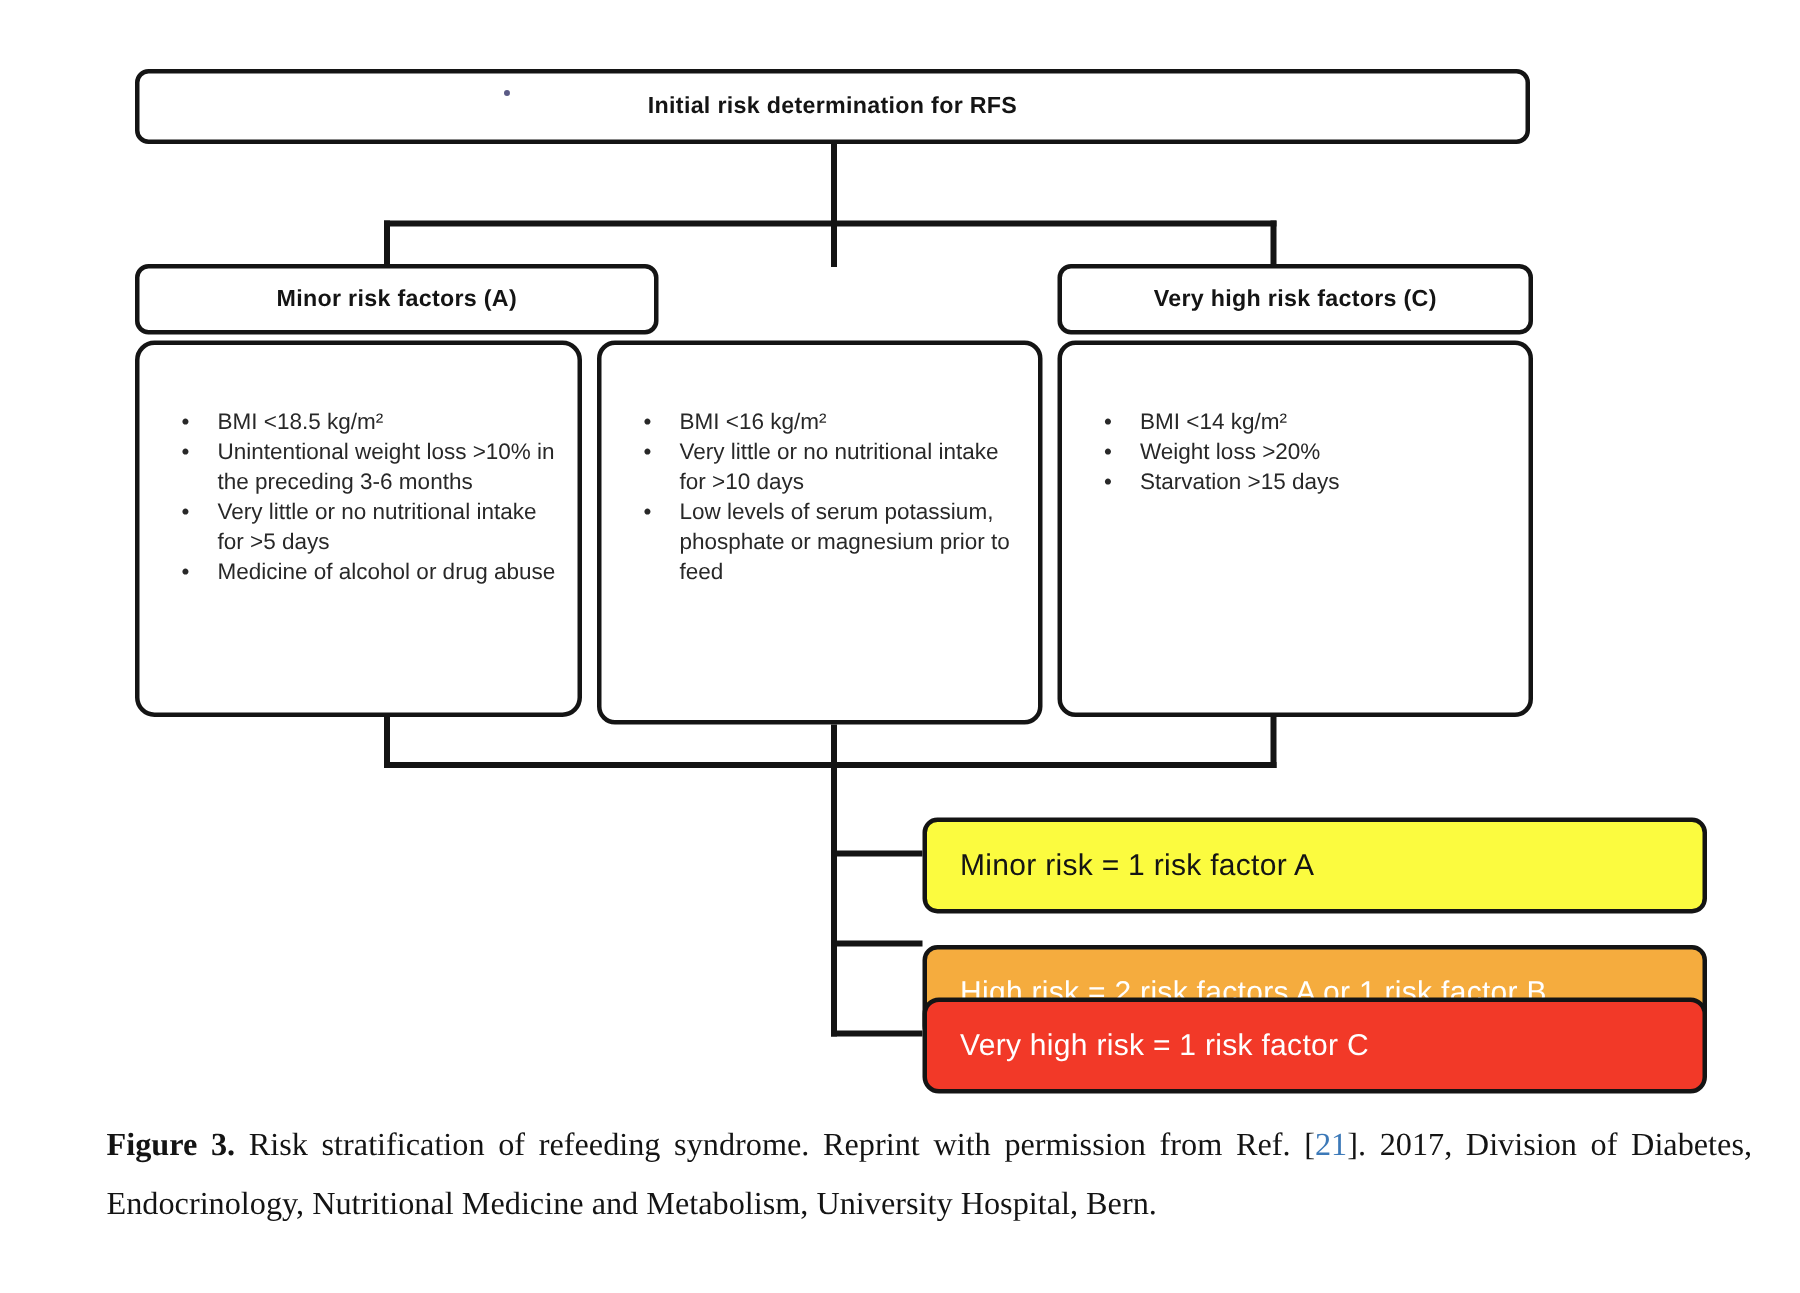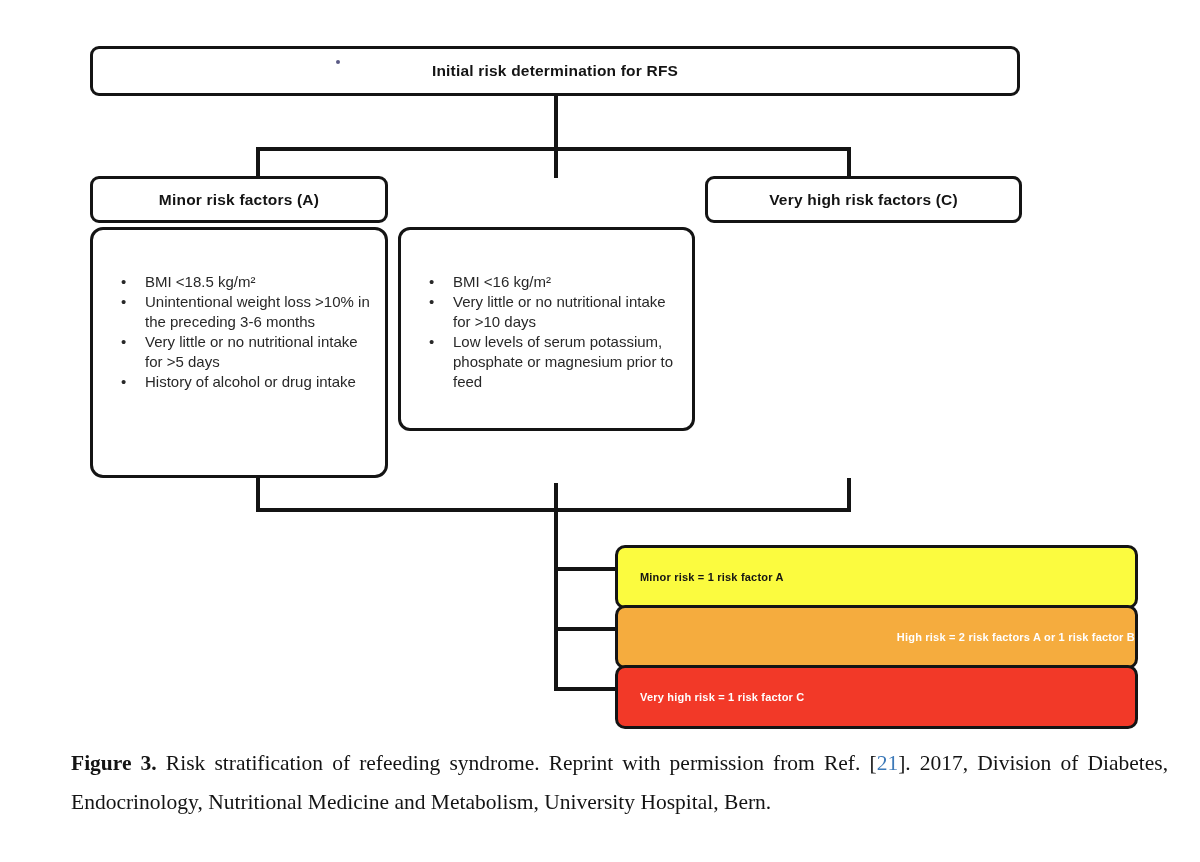--- a/index.html
+++ b/index.html
@@ -27,26 +27,26 @@
   }
   .artifact-dot {
     position: absolute; left: 336px; top: 60px; width: 4px; height: 4px;
     background: #5a5a85; border-radius: 50%;
   }
   .line { position: absolute; background: #141414; }
   .header-box {
     top: 176px; height: 47px;
     display: flex; align-items: center; justify-content: center;
   }
-  .hdr-a { left: 90px;  width: 298px; }
+  .hdr-a { left: 90px;  width: 349px; }
   .hdr-b { left: 398px; width: 297px; }
   .hdr-c { left: 705px; width: 317px; }
   .body-box { top: 227px; border-radius: 12px; }
   .bod-a { left: 90px;  width: 298px; height: 251px; border-radius: 13px; }
-  .bod-b { left: 398px; width: 297px; height: 204px; }
+  .bod-b { left: 398px; width: 297px; height: 256px; }
   .bod-c { left: 705px; width: 317px; height: 251px; }
   .body-box ul {
     list-style: none;
     padding: 42px 8px 0 22px;
   }
   .body-box li {
     position: relative;
     padding-left: 30px;
     font-size: 15px;
     line-height: 20px;
@@ -59,24 +59,24 @@
     top: 0;
     color: #282828;
   }
   .outcome {
     position: absolute;
     left: 615px; width: 523px; height: 64px;
     border: 3px solid #141414;
     border-radius: 10px;
     display: flex; align-items: center;
     padding-left: 22px;
-    font-weight: bold; font-size: 11px; letter-spacing: 0.2px;
+    font-weight: normal; font-size: 20px; letter-spacing: 0.2px;
   }
   .out-1 { top: 545px; }
-  .out-2 { top: 605px; justify-content: flex-end; }
+  .out-2 { top: 630px; }
   .out-3 { top: 665px; }
   .caption {
     position: absolute;
     left: 71px; top: 744px; width: 1097px;
     font-family: "Liberation Serif", "DejaVu Serif", serif;
     font-size: 21.5px;
     line-height: 38.5px;
     color: #141414;
     text-align: justify;
   }
@@ -104,46 +104,53 @@
   </div>
   <div class="node header-box hdr-c">
     <span class="label">Very high risk factors (C)</span>
   </div>
 
   <div class="node body-box bod-a">
     <ul>
         <li>BMI &lt;18.5 kg/m²</li>
         <li>Unintentional weight loss &gt;10% in the preceding 3-6 months</li>
         <li>Very little or no nutritional intake for &gt;5 days</li>
-        <li>History of alcohol or drug intake</li>
+        <li>Medicine of alcohol or drug abuse</li>
       </ul>
   </div>
   <div class="node body-box bod-b">
     <ul>
         <li>BMI &lt;16 kg/m²</li>
         <li>Very little or no nutritional intake for &gt;10 days</li>
         <li>Low levels of serum potassium, phosphate or magnesium prior to feed</li>
+      </ul>
+  </div>
+  <div class="node body-box bod-c">
+    <ul>
+        <li>BMI &lt;14 kg/m²</li>
+        <li>Weight loss &gt;20%</li>
+        <li>Starvation &gt;15 days</li>
       </ul>
   </div>
 
   <div class="line" style="left:256px; top:478px; width:4px;  height:34px;"></div>
   <div class="line" style="left:847px; top:478px; width:4px;  height:34px;"></div>
   <div class="line" style="left:256px; top:508px; width:595px; height:4px;"></div>
   <div class="line" style="left:554px; top:483px; width:4px;  height:208px;"></div>
   <div class="line" style="left:554px; top:567px; width:61px; height:4px;"></div>
   <div class="line" style="left:554px; top:627px; width:61px; height:4px;"></div>
   <div class="line" style="left:554px; top:687px; width:61px; height:4px;"></div>
 
   <div class="outcome out-1" style="background-color: rgb(251, 251, 63); color: rgb(20, 20, 20);">
     <span>Minor risk = 1 risk factor A</span>
   </div>
   <div class="outcome out-2" style="background-color: rgb(245, 172, 62); color: rgb(255, 255, 255);">
     <span>High risk = 2 risk factors A or 1 risk factor B</span>
   </div>
-  <div class="outcome out-3" style="background-color: rgb(242, 57, 40); color: rgb(255, 255, 255);">
+  <div class="outcome out-3" style="background-color: rgb(242, 57, 40); color: rgb(255, 255, 255); border-radius: 11px;">
     <span>Very high risk = 1 risk factor C</span>
   </div>
 
   <p class="caption">
     <span class="fig-label">Figure 3.</span><span> Risk stratification of refeeding syndrome. Reprint with permission from Ref. [</span><a href="#" class="ref-link" style="color: rgb(60, 121, 184);">21</a><span>]. 2017, Division of Diabetes, Endocrinology, Nutritional Medicine and Metabolism, University Hospital, Bern.</span>
   </p>
 
 </div>
 
 </body></html>

